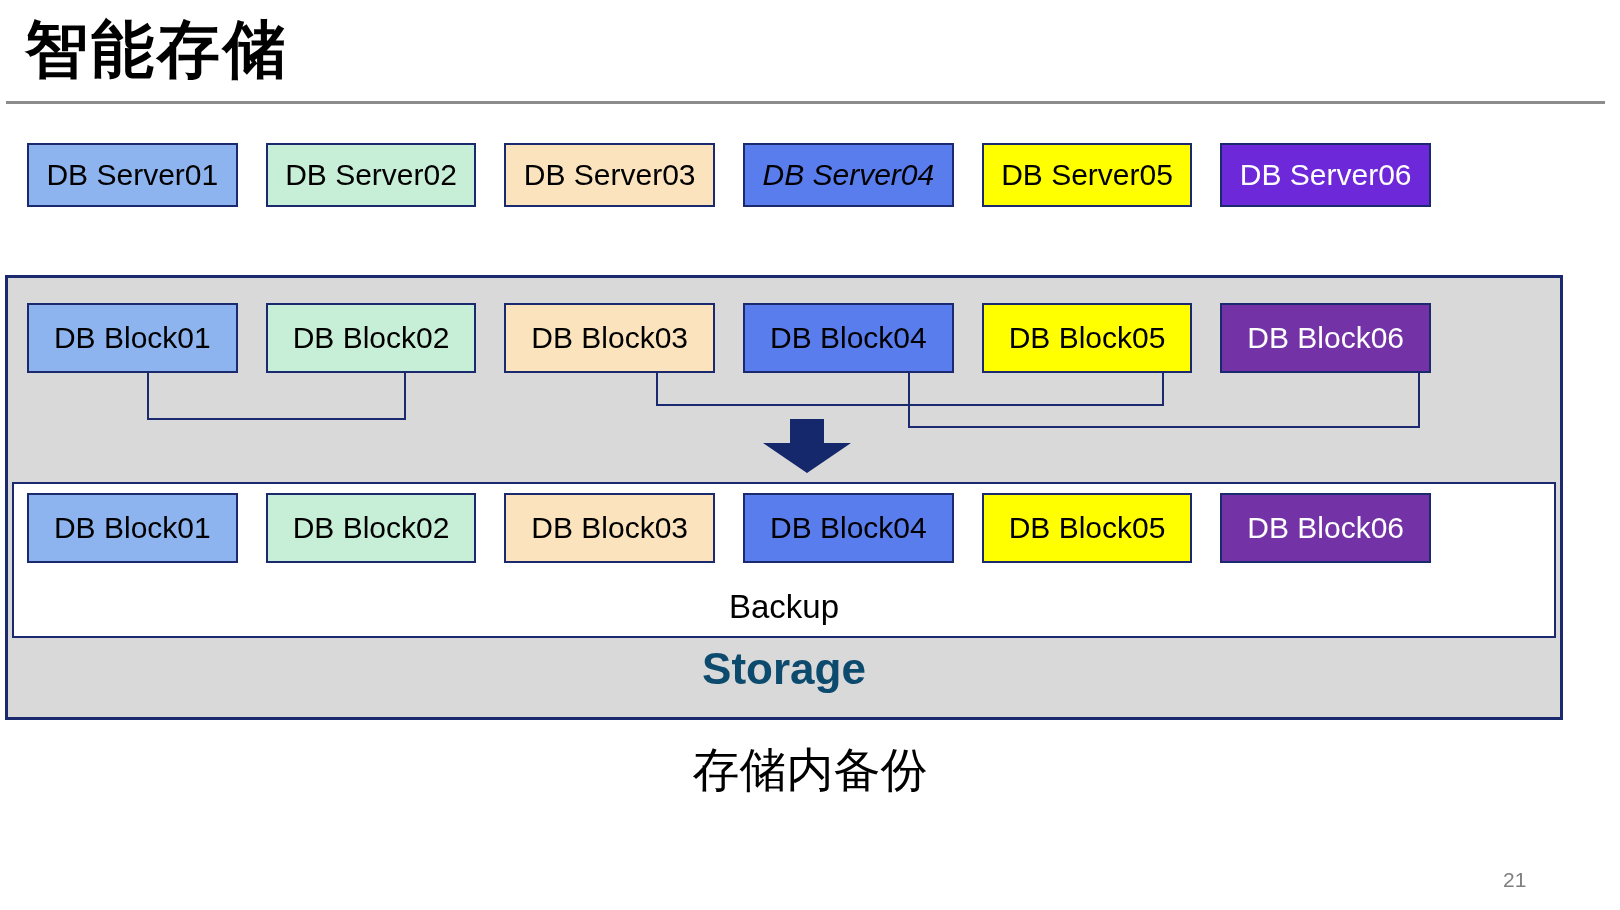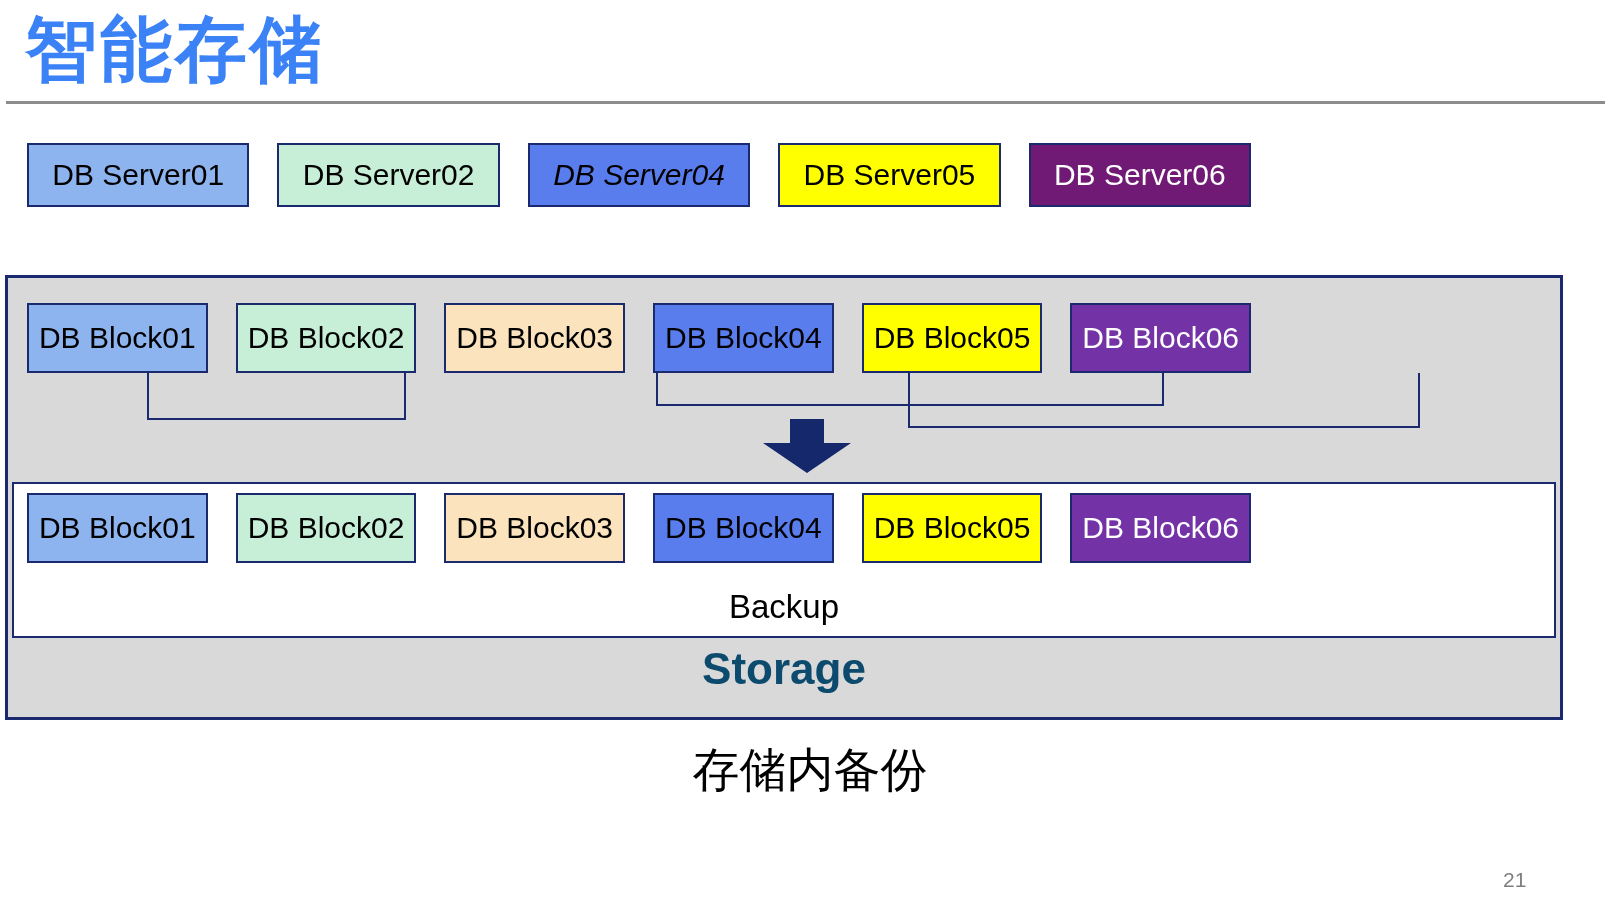--- a/index.html
+++ b/index.html
@@ -2,28 +2,28 @@
 <html><head>
 <meta charset="utf-8">
 <style>
   html,body{margin:0;padding:0;}
   body{
     width:1620px;height:910px;position:relative;overflow:hidden;
     background:#ffffff;font-family:"Liberation Sans",sans-serif;
   }
   .title{
     position:absolute;left:25px;top:0px;
-    font-size:72px;font-weight:bold;color:#3b82f6;letter-spacing:3px;
+    font-size:63px;font-weight:bold;color:#000000;letter-spacing:3px;
     line-height:98px;margin:0;
   }
   .title-divider{
     position:absolute;left:6px;top:101px;width:1599px;height:3px;background:#8C8C8C;
   }
   .row{
-    position:absolute;display:flex;gap:28px;width:1224px;
+    position:absolute;display:flex;gap:28px;width:1404px;
   }
   .server-row{left:27px;top:143px;height:64px;}
   .cellbox{
     flex:1;box-sizing:border-box;border:2px solid #1B2A6E;
     display:flex;align-items:center;justify-content:center;
     font-size:30px;color:#000;white-space:nowrap;
   }
   .storage-container{
     position:absolute;left:5px;top:275px;width:1558px;height:445px;
     box-sizing:border-box;border:3px solid #1B2A6E;background:#D9D9D9;
@@ -61,23 +61,24 @@
 </style>
 </head>
 <body>
 
 <h1 class="title">智能存储</h1>
 <div class="title-divider"></div>
 
 <div class="row server-row">
   <div class="cellbox" style="background: rgb(142, 180, 240); color: rgb(0, 0, 0);">DB Server01</div>
   <div class="cellbox" style="background: rgb(199, 238, 214); color: rgb(0, 0, 0);">DB Server02</div>
+  <div class="cellbox" style="background: rgb(250, 227, 189); color: rgb(0, 0, 0);">DB Server03</div>
   <div class="cellbox" style="background: rgb(90, 125, 238); color: rgb(0, 0, 0); font-style: italic;">DB Server04</div>
   <div class="cellbox" style="background: rgb(255, 255, 0); color: rgb(0, 0, 0);">DB Server05</div>
-  <div class="cellbox" style="background: #701a75; color: rgb(255, 255, 255);">DB Server06</div>
+  <div class="cellbox" style="background: #6d28d9; color: rgb(255, 255, 255);">DB Server06</div>
 </div>
 
 <div class="storage-container">
 
   <div class="row block-row-top">
     <div class="cellbox" style="background: rgb(142, 180, 240); color: rgb(0, 0, 0);">DB Block01</div>
     <div class="cellbox" style="background: rgb(199, 238, 214); color: rgb(0, 0, 0);">DB Block02</div>
     <div class="cellbox" style="background: rgb(250, 227, 189); color: rgb(0, 0, 0);">DB Block03</div>
     <div class="cellbox" style="background: rgb(90, 125, 238); color: rgb(0, 0, 0);">DB Block04</div>
     <div class="cellbox" style="background: rgb(255, 255, 0); color: rgb(0, 0, 0);">DB Block05</div>

